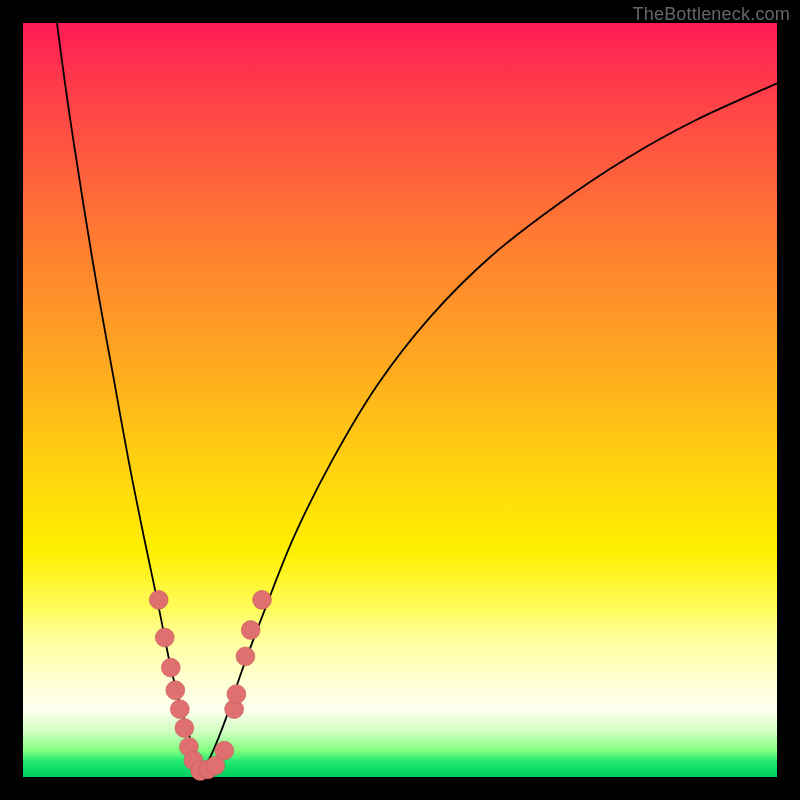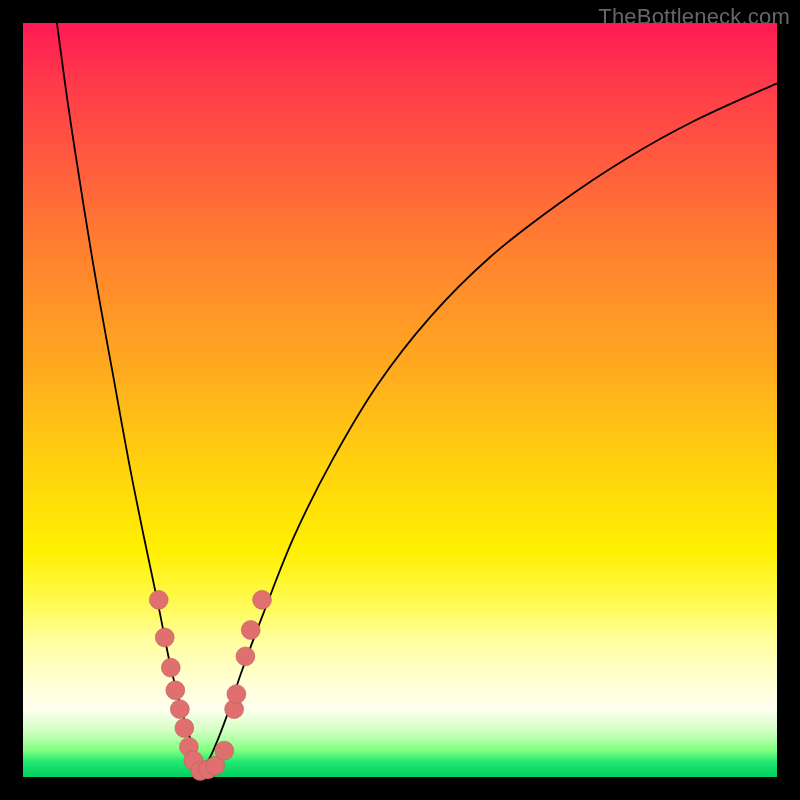--- a/index.html
+++ b/index.html
@@ -41,21 +41,21 @@
       #80ff80 96.5%,
       #20e870 98%,
       #00d060 100%
     );
   }
   .watermark {
     position: absolute;
     top: 4px;
     right: 10px;
     color: #666;
-    font-size: 22px;
+    font-size: 18px;
     font-weight: 500;
     letter-spacing: 0.2px;
     user-select: none;
   }
   svg.curve {
     position: absolute;
     top: 0;
     left: 0;
     width: 754px;
     height: 754px;

